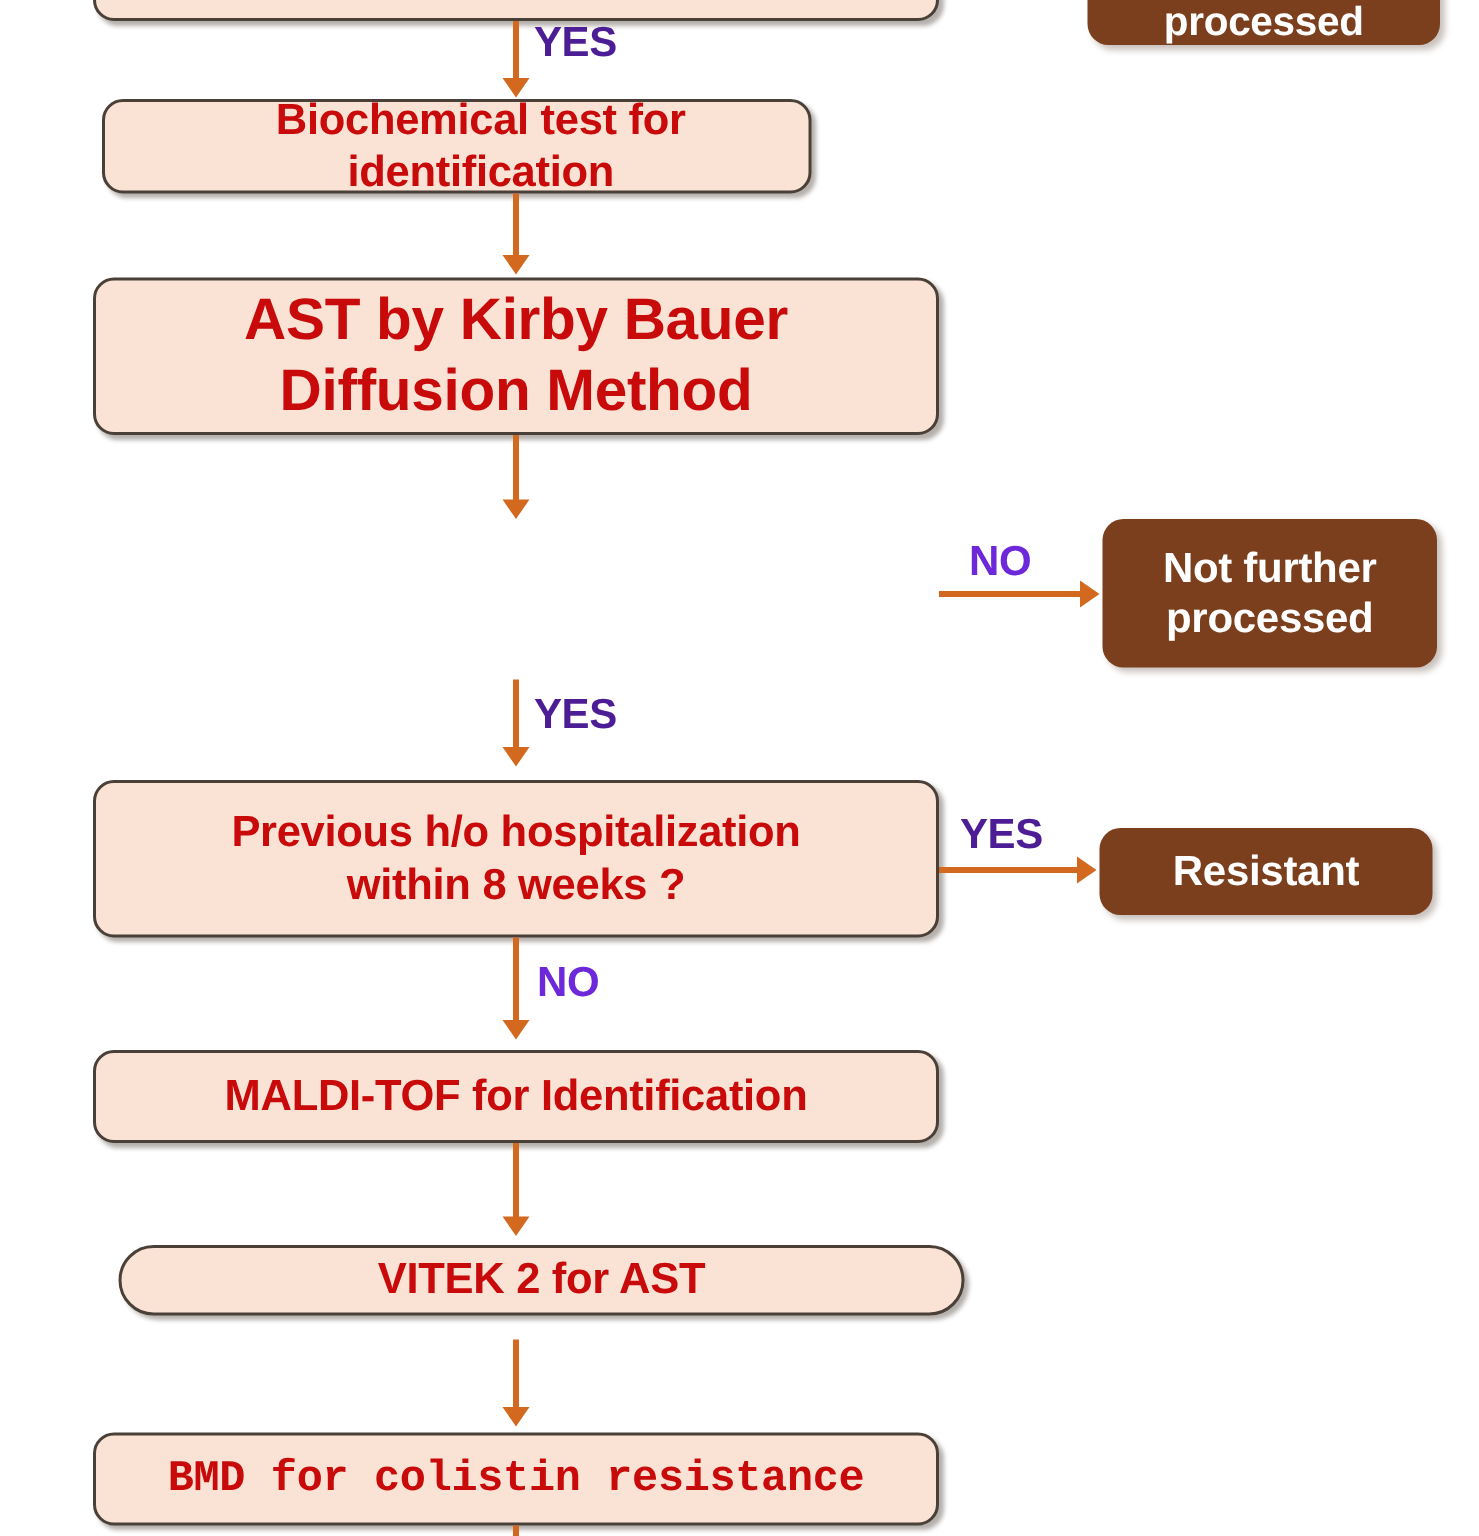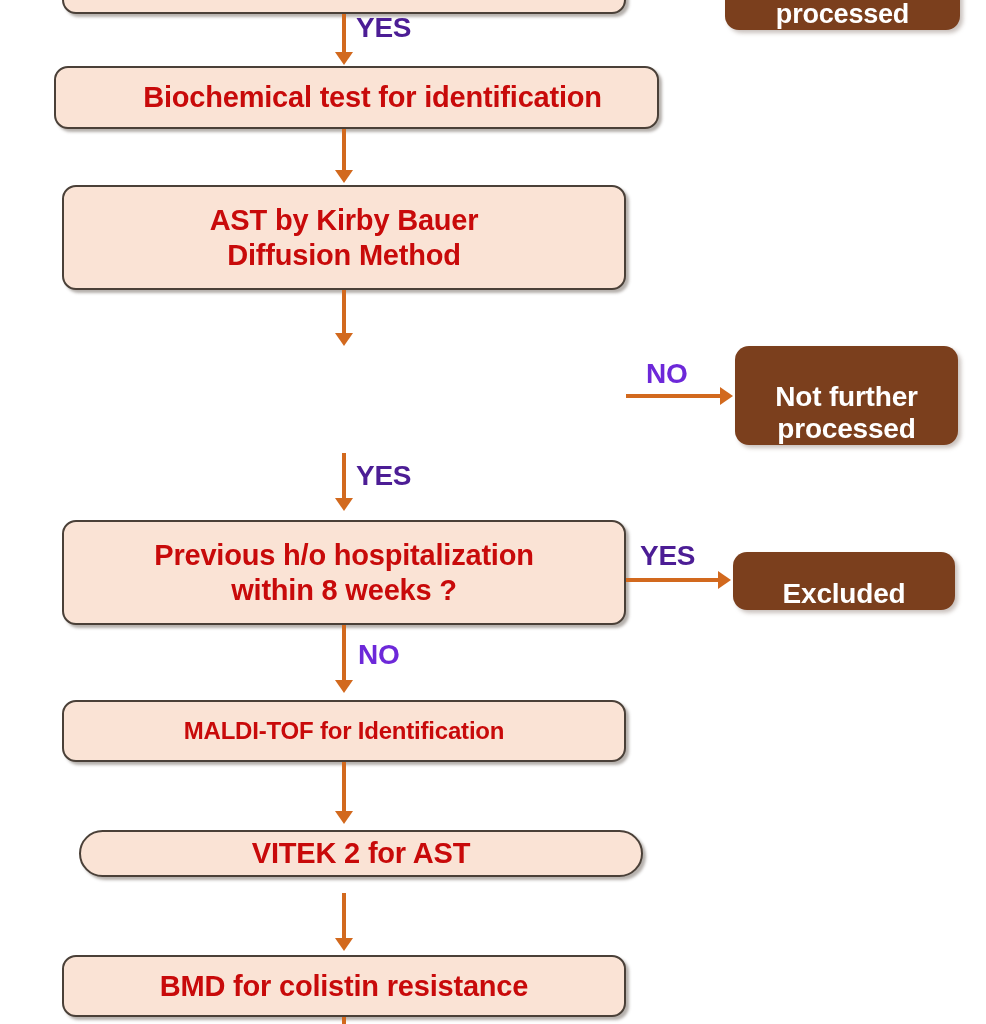--- a/index.html
+++ b/index.html
@@ -44,21 +44,21 @@
 
   
   .term {
     position: absolute;
     box-sizing: border-box;
     background: #7b3f1d;
     border: none;
     border-radius: 14px;
     box-shadow: 3px 3px 4px rgba(120,100,90,0.40);
     display: flex;
-    align-items: flex-end;
+    align-items: center;
     justify-content: center;
     text-align: center;
     color: #ffffff;
     font-weight: bold;
     font-family: "Liberation Sans", sans-serif;
     line-height: 1.15;
     letter-spacing: -0.2px;
   }
   .term .txt { padding: 0 8px; white-space: pre-line; }
 
@@ -109,29 +109,29 @@
   </div>
 
   <div class="term" style="left:725px; top:-70px; width:235px; height:100px; align-items:flex-end;">
     <span class="txt" style="font-size:27px; padding-bottom:0;">processed</span>
   </div>
 
   <div class="vline" style="left:342px; top:14px; height:40px;"></div>
   <div class="arrow-down" style="left:335px; top:52px;"></div>
   <div class="elabel lab-gray" style="left:356px; top:12px; font-size:28px;">YES</div>
 
-  <div class="node" style="left:54px; top:66px; width:605px; height:63px;padding-left:32px;">
+  <div class="node" style="left:68px; top:66px; width:473px; height:63px;padding-left:32px;">
     <span class="txt" style="font-size:29px;">Biochemical test for identification</span>
   </div>
 
   <div class="vline" style="left:342px; top:129px; height:43px;"></div>
   <div class="arrow-down" style="left:335px; top:170px;"></div>
 
   <div class="node" style="left:62px; top:185px; width:564px; height:105px;">
-    <span class="txt" style="font-size:29px;">AST by Kirby Bauer
+    <span class="txt" style="font-size:39px;">AST by Kirby Bauer
 Diffusion Method</span>
   </div>
 
   <div class="vline" style="left:342px; top:290px; height:45px;"></div>
   <div class="arrow-down" style="left:335px; top:333px;"></div>
 
 
   <div class="hline" style="left:626px; top:394px; width:96px;"></div>
   <div class="arrow-right" style="left:720px; top:387px;"></div>
   <div class="elabel lab-red" style="left:646px; top:358px; font-size:28px;">NO</div>
@@ -148,40 +148,40 @@
   <div class="node" style="left:62px; top:520px; width:564px; height:105px;">
     <span class="txt" style="font-size:29px;">Previous h/o hospitalization
 within 8 weeks ?</span>
   </div>
 
   <div class="hline" style="left:626px; top:578px; width:94px;"></div>
   <div class="arrow-right" style="left:718px; top:571px;"></div>
   <div class="elabel lab-gray" style="left:640px; top:540px; font-size:28px;">YES</div>
 
   <div class="term" style="left:733px; top:552px; width:222px; height:58px;">
-    <span class="txt" style="font-size:28px;">Excluded</span>
+    <span class="txt" style="font-size:28px;">Resistant</span>
   </div>
 
   <div class="vline" style="left:342px; top:625px; height:58px;"></div>
   <div class="arrow-down" style="left:335px; top:680px;"></div>
   <div class="elabel lab-red" style="left:358px; top:639px; font-size:28px;">NO</div>
 
   <div class="node" style="left:62px; top:700px; width:564px; height:62px;">
-    <span class="txt" style="font-size:24px;">MALDI-TOF for Identification</span>
+    <span class="txt" style="font-size:29px;">MALDI-TOF for Identification</span>
   </div>
 
   <div class="vline" style="left:342px; top:762px; height:52px;"></div>
   <div class="arrow-down" style="left:335px; top:811px;"></div>
 
   <div class="node" style="left:79px; top:830px; width:564px; height:47px;border-radius:27px;">
     <span class="txt" style="font-size:29px;">VITEK 2 for AST</span>
   </div>
 
   <div class="vline" style="left:342px; top:893px; height:48px;"></div>
   <div class="arrow-down" style="left:335px; top:938px;"></div>
 
-  <div class="node" style="left:62px; top:955px; width:564px; height:62px;">
+  <div class="node" style="left:62px; top:955px; width:564px; height:62px;font-family:Liberation Mono, monospace;">
     <span class="txt" style="font-size:29px;">BMD for colistin resistance</span>
   </div>
 
   <div class="vline" style="left:342px; top:1017px; height:12px;"></div>
 
 </div>
 
 </body></html>

